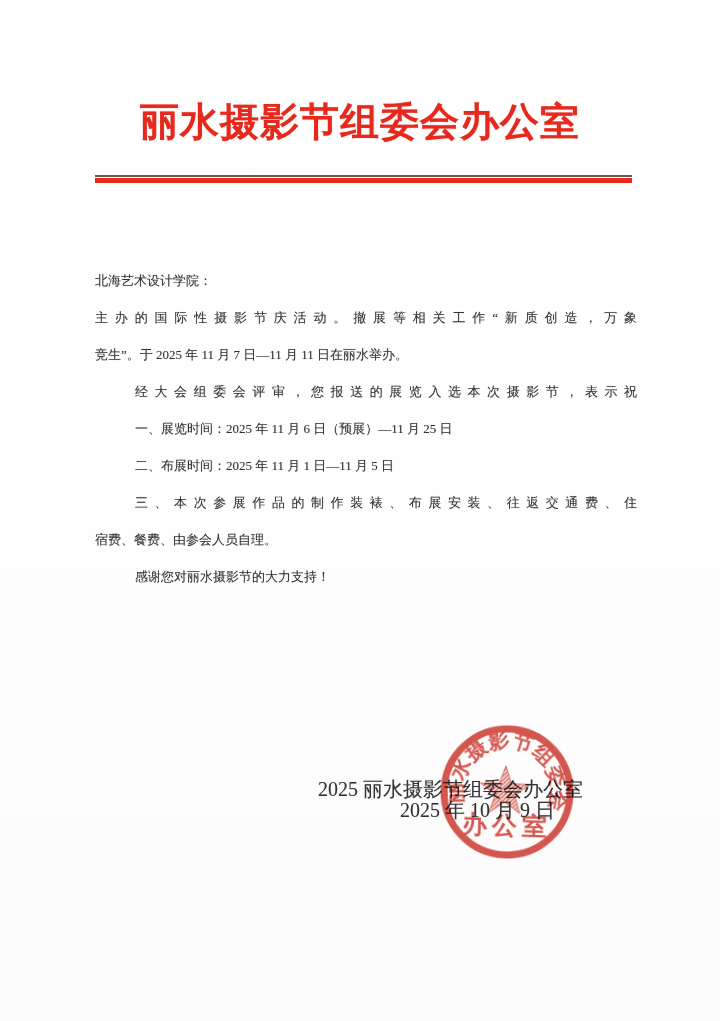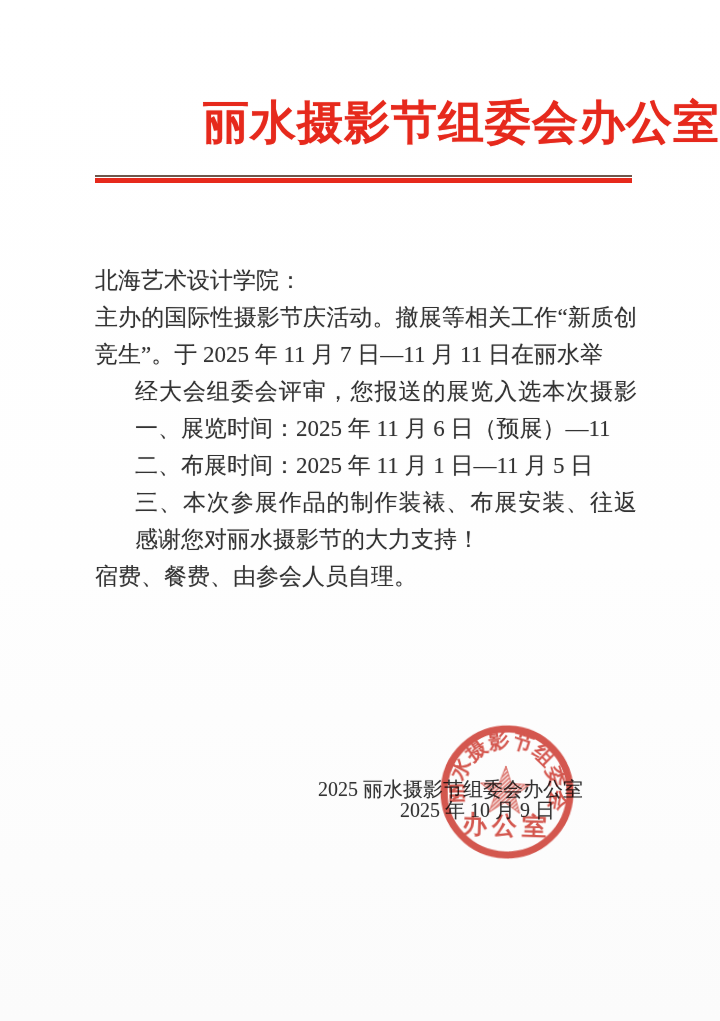--- a/index.html
+++ b/index.html
@@ -8,33 +8,33 @@
     position:relative;
     width:720px; height:1021px;
     margin:0 auto;
     background:linear-gradient(180deg,#ffffff 0%,#fefefe 55%,#fbfbfb 100%);
     overflow:hidden;
     font-family:"Liberation Serif","DejaVu Serif",serif;
     color:#333333;
   }
   .title {
     position:absolute; top:101px; left:0; right:0;
-    margin:0; text-align:right;
-    font-family:Liberation Mono, monospace;
-    font-weight:700; font-size:46px; line-height:1.1;
+    margin:0; text-align:center;
+    font-family:Liberation Sans, sans-serif;
+    font-weight:700; font-size:39px; line-height:1.1;
     color:#e6291c; letter-spacing:1px;
     text-shadow:0 0 1px rgba(230,41,28,.45);
   }
   .rule { position:absolute; top:175px; left:95px; width:537px; }
   .rule-dark { height:2px; background:#6e574c; margin-bottom:1px; }
   .rule-red  { height:5px; background:#e6291c; }
 
   .letter-body {
     position:absolute; top:262px; left:95px; width:542px;
-    font-size:23px; line-height:37px;
+    font-size:13px; line-height:37px;
     text-shadow:0 0 1px rgba(60,60,60,.30);
   }
   .line { height:37px; overflow:hidden; }
   .indent { padding-left:40px; }
   .fill { text-align:justify; text-align-last:justify; }
 
   .signature {
     position:absolute; top:751px; right:137px;
     font-size:20px; line-height:28px; white-space:nowrap;
     text-shadow:0 0 1px rgba(60,60,60,.30);
@@ -71,22 +71,22 @@
   </div>
 
   <div class="letter-body">
     <div class="line">北海艺术设计学院：</div>
     <div class="line fill">主办的国际性摄影节庆活动。撤展等相关工作“新质创造，万象</div>
     <div class="line">竞生”。于 2025 年 11 月 7 日—11 月 11 日在丽水举办。</div>
     <div class="line indent fill">经大会组委会评审，您报送的展览入选本次摄影节，表示祝</div>
     <div class="line indent">一、展览时间：2025 年 11 月 6 日（预展）—11 月 25 日</div>
     <div class="line indent">二、布展时间：2025 年 11 月 1 日—11 月 5 日</div>
     <div class="line indent fill">三、本次参展作品的制作装裱、布展安装、往返交通费、住</div>
+    <div class="line">宿费、餐费、由参会人员自理。</div>
     <div class="line indent">感谢您对丽水摄影节的大力支持！</div>
-    <div class="line">宿费、餐费、由参会人员自理。</div>
   </div>
 
   <div class="signature">2025 丽水摄影节组委会办公室</div>
   <div class="date">2025 年 10 月 9 日</div>
 
   <svg class="seal" viewBox="0 0 162 167" aria-hidden="true">
     <defs>
       <pattern id="hatch" patternUnits="userSpaceOnUse" width="3" height="3" patternTransform="rotate(45)">
         <line x1="1" y1="0" x2="1" y2="3" stroke="#cf3a30" stroke-width="1.5"></line>
       </pattern>

